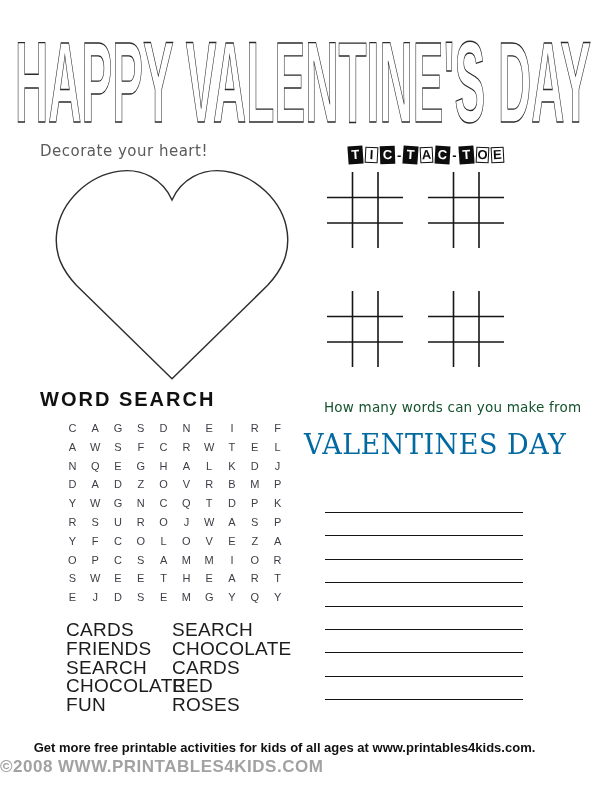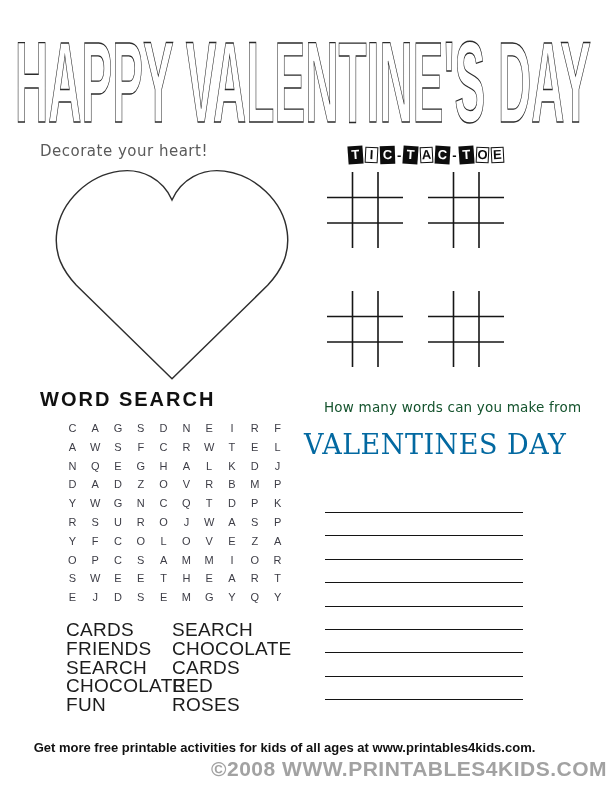--- a/index.html
+++ b/index.html
@@ -48,22 +48,22 @@
              font-size:13.5px; color:#14532d; letter-spacing:0.2px; }
   .make-word { position:absolute; left:304px; top:429px; font-family:"DejaVu Serif", serif;
                font-size:27px; color:#0369a1; letter-spacing:0.5px; }
 
   .word-lines { position:absolute; left:325px; top:512px; width:198px; }
   .blank-line { height:0; border-top:1.5px solid #141414; margin-bottom:22.4px; }
 
   
   .footer1 { position:absolute; left:0; top:740px; width:569px; text-align:center;
              font-size:13px; font-weight:bold; color:#111; }
-  .footer2 { position:absolute; left:0; top:757px; width:607px; text-align:right;
-             font-size:21px; font-weight:bold; color:#a2a2a2; letter-spacing:0.5px; }
+  .footer2 { position:absolute; left:0; top:757px; width:607px; text-align:left;
+             font-size:17px; font-weight:bold; color:#a2a2a2; letter-spacing:0.5px; }
 </style>
 </head>
 <body>
 
 <div class="page">
 
   <svg class="title-svg" width="607" height="92" viewBox="0 0 607 64" preserveAspectRatio="none">
     <text x="303" y="60" text-anchor="middle" textLength="576" lengthAdjust="spacingAndGlyphs" class="title-text">HAPPY VALENTINE'S DAY</text>
   </svg>
 

